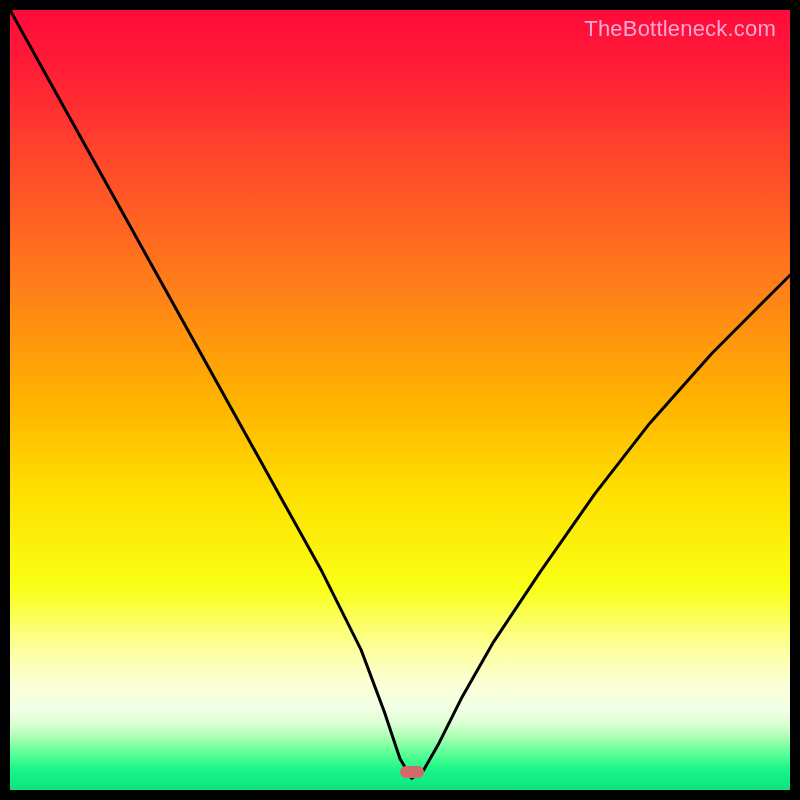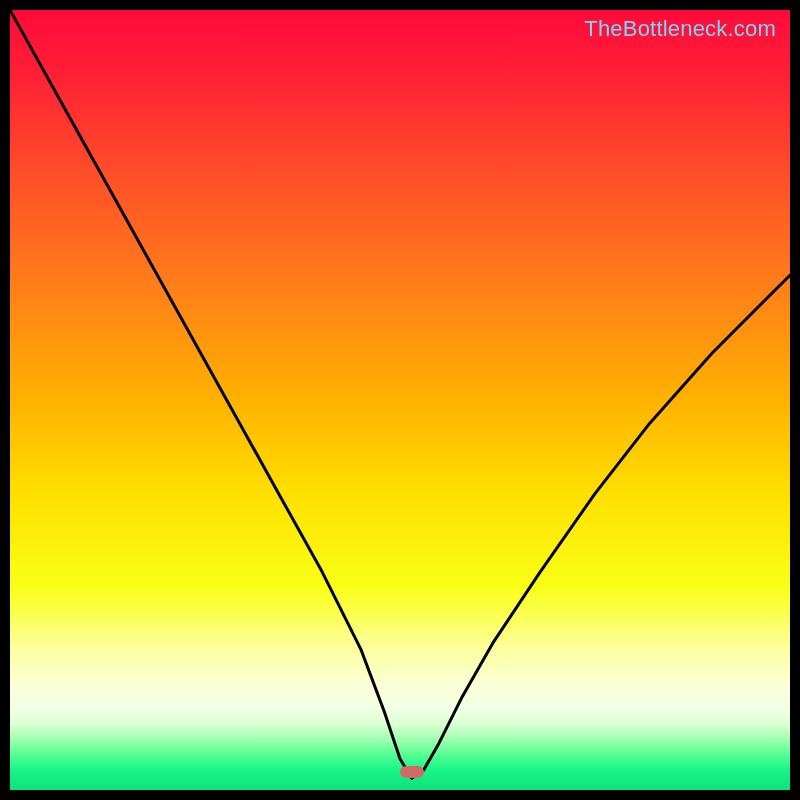--- a/index.html
+++ b/index.html
@@ -23,21 +23,21 @@
     position: absolute;
     left: 0;
     top: 0;
     width: 780px;
     height: 780px;
   }
   .watermark {
     position: absolute;
     top: 6px;
     right: 14px;
-    color: #7dd3fc;
+    color: #f9a8d4;
     font-size: 22px;
     font-weight: 500;
     letter-spacing: 0.2px;
     user-select: none;
   }
   .marker {
     position: absolute;
     width: 24px;
     height: 12px;
     border-radius: 6px;

